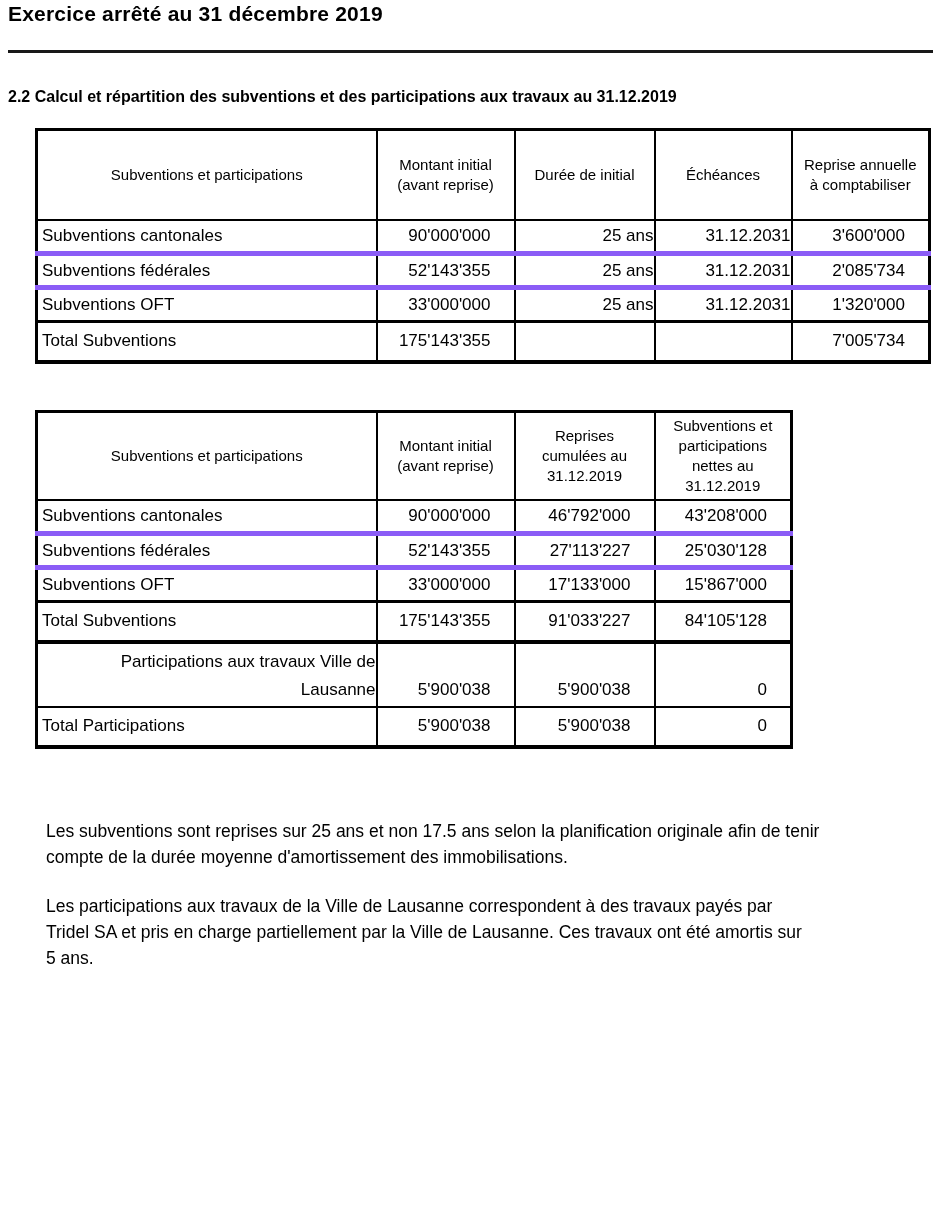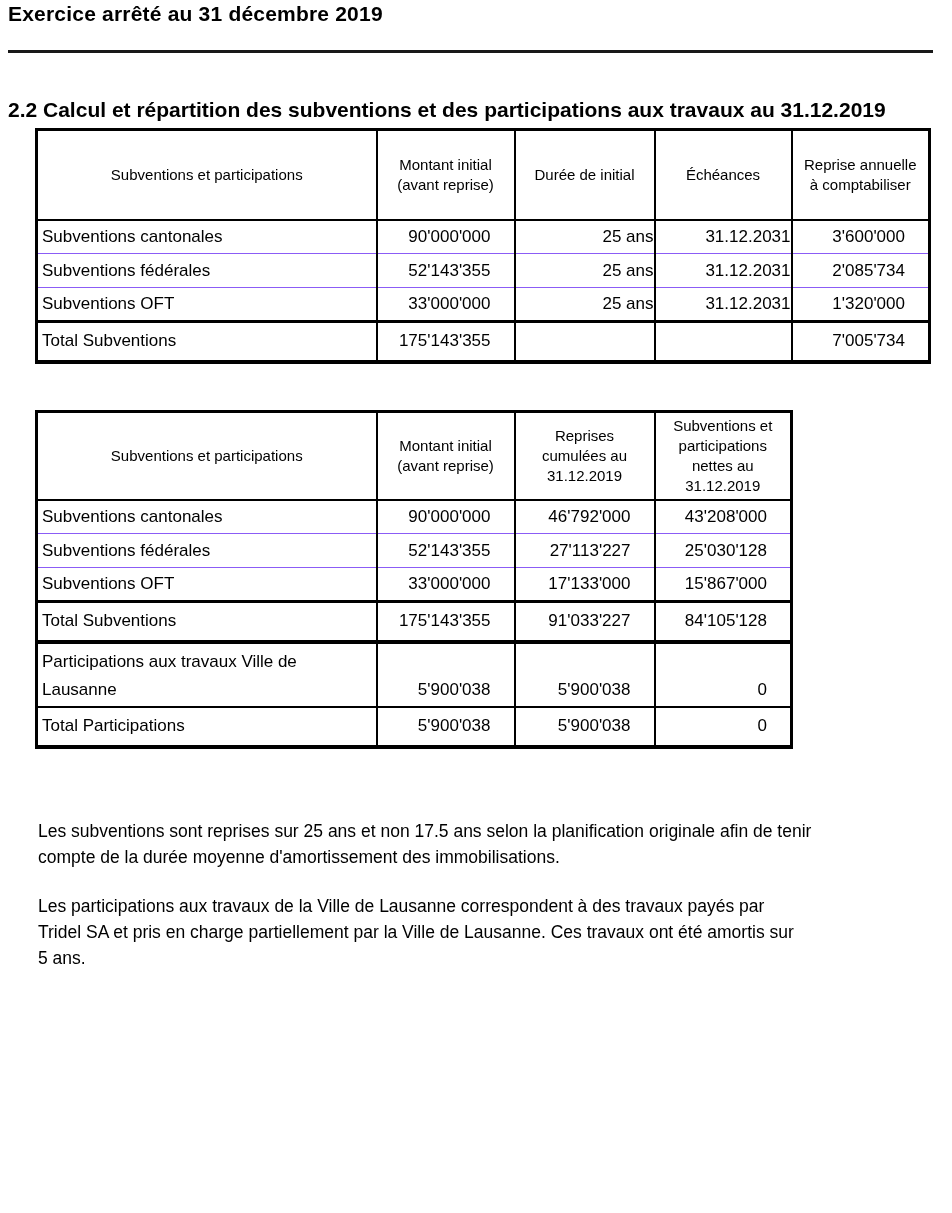--- a/index.html
+++ b/index.html
@@ -11,22 +11,22 @@
   }
   .page-title {
     position:absolute; left:8px; top:2px;
     font-size:21px; font-weight:bold; letter-spacing:0.2px;
   }
   .title-rule {
     position:absolute; left:8px; top:50px;
     width:925px; height:3px; background:#181818;
   }
   .section-heading {
-    position:absolute; left:8px; top:98px;
-    font-size:21px; font-weight:bold;
+    position:absolute; left:8px; top:88px;
+    font-size:16px; font-weight:bold;
   }
   table {
     border-collapse:collapse; table-layout:fixed;
     position:absolute; background:#fff;
     border:3px solid #000; border-bottom:4px solid #000;
   }
   #table-reprise { left:35px; top:128px; width:893px; }
   #table-cumul   { left:35px; top:410px; width:755px; }
   td {
     padding:0; overflow:hidden; font-size:17px;
@@ -34,40 +34,40 @@
   }
   td + td { border-left:2px solid #000; }
   tr.row-header td {
     font-size:15px; text-align:center; vertical-align:middle;
     white-space:pre-line; line-height:20px;
     border-bottom:2px solid #000;
   }
   #table-reprise tr.row-header { height:90px; }
   #table-cumul   tr.row-header { height:88px; }
   tr.row-data { height:34px; }
-  tr.row-data td { border-bottom:1px solid #8b5cf6; }
+  tr.row-data td { border-bottom:5px solid #8b5cf6; }
   tr.row-data-last td { border-bottom:3px solid #000; }
   tr.row-total { height:40px; }
   tr.row-total td { font-weight:normal; }
   tr.row-total-mid td { border-bottom:4px solid #000; }
   tr.row-part { height:65px; }
-  tr.row-part td { border-bottom:2px solid #000; vertical-align:bottom; }
+  tr.row-part td { border-bottom:2px solid #000; vertical-align:bottom;text-align:right; }
   tr.row-part td.c-label {
     vertical-align:top; padding-top:4px;
     white-space:pre-line; line-height:28px;
   }
   tr.row-part td.c-num { padding-bottom:6px; }
   .c-label { text-align:left; padding-left:4px; }
   .c-num { text-align:right; padding-right:23px; }
   .c-center { text-align:right; }
   .notes {
     position:absolute; left:38px; top:818px; width:895px;
     font-size:17.5px; line-height:26px;
   }
-  .notes p { margin:0 0 23px 0; white-space:pre-line; }
+  .notes p { margin:0 0 23px 8px; white-space:pre-line; }
 </style>
 </head>
 <body>
 
 <div class="page-title">Exercice arrêté au 31 décembre 2019</div>
 <div class="title-rule"></div>
 <div class="section-heading">2.2 Calcul et répartition des subventions et des participations aux travaux au 31.12.2019</div>
 
 <table id="table-reprise">
   <colgroup>

